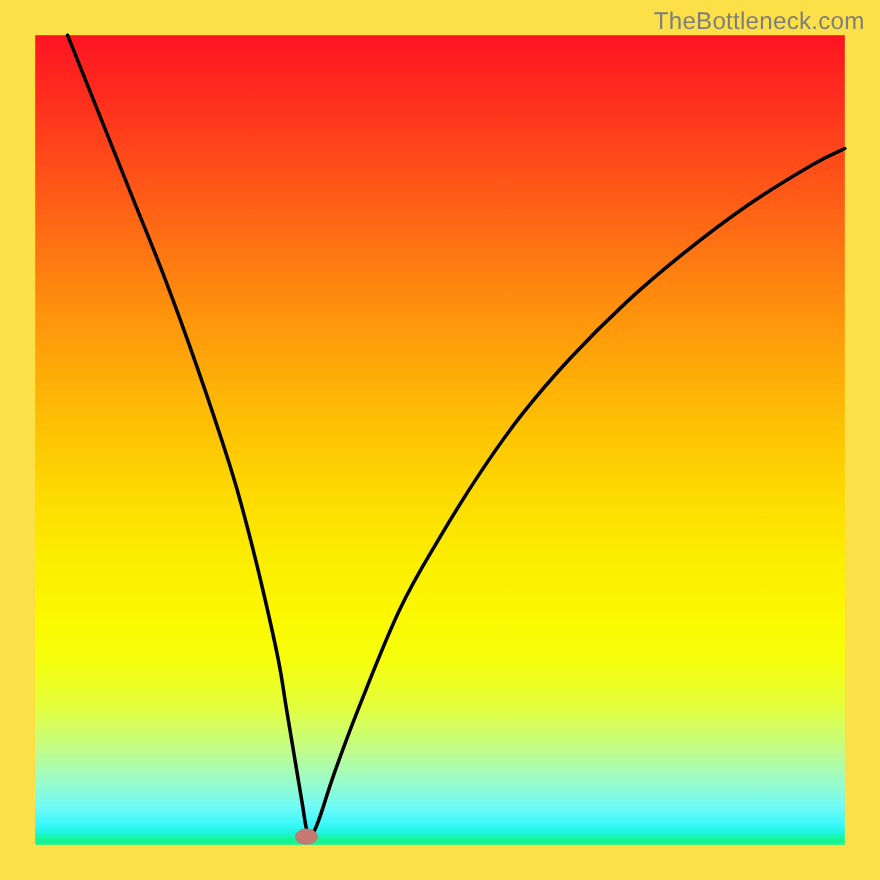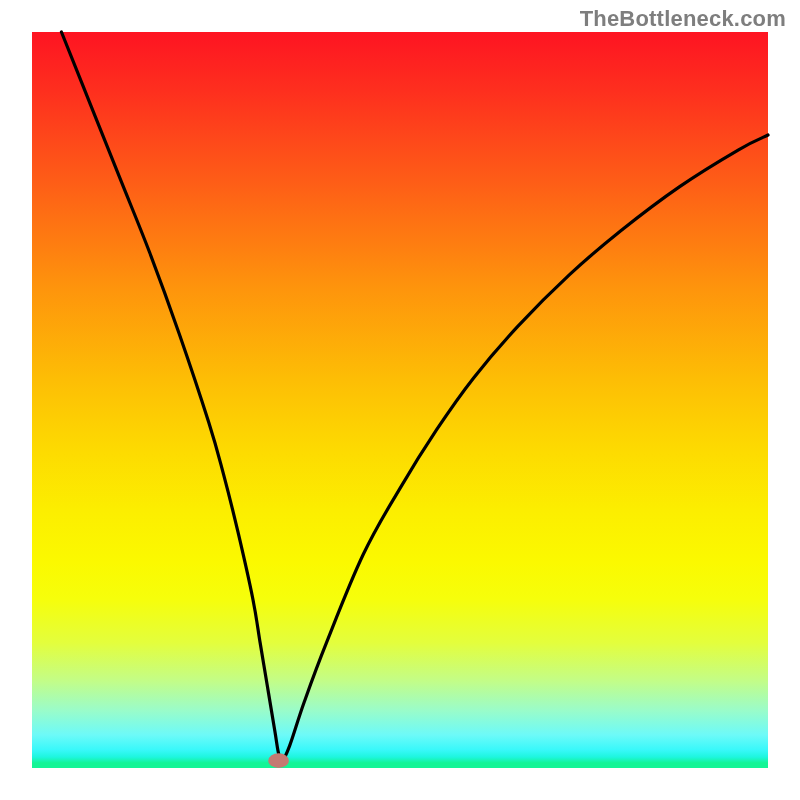--- a/index.html
+++ b/index.html
@@ -8,22 +8,21 @@
     width: 800px;
     height: 800px;
     background: #000;
     overflow: hidden;
     font-family: Arial, Helvetica, sans-serif;
   }
   .frame {
     position: absolute;
     top: 0; left: 0;
     width: 800px; height: 800px;
-    background: #ffffff;
-    font-weight: bold;
+    background: #fde047;
   }
   .plot {
     position: absolute;
     top: 32px;
     left: 32px;
     width: 736px;
     height: 736px;
     background: linear-gradient(to bottom,
         #fe1422 0%,
         #fe2f1e 8%,

